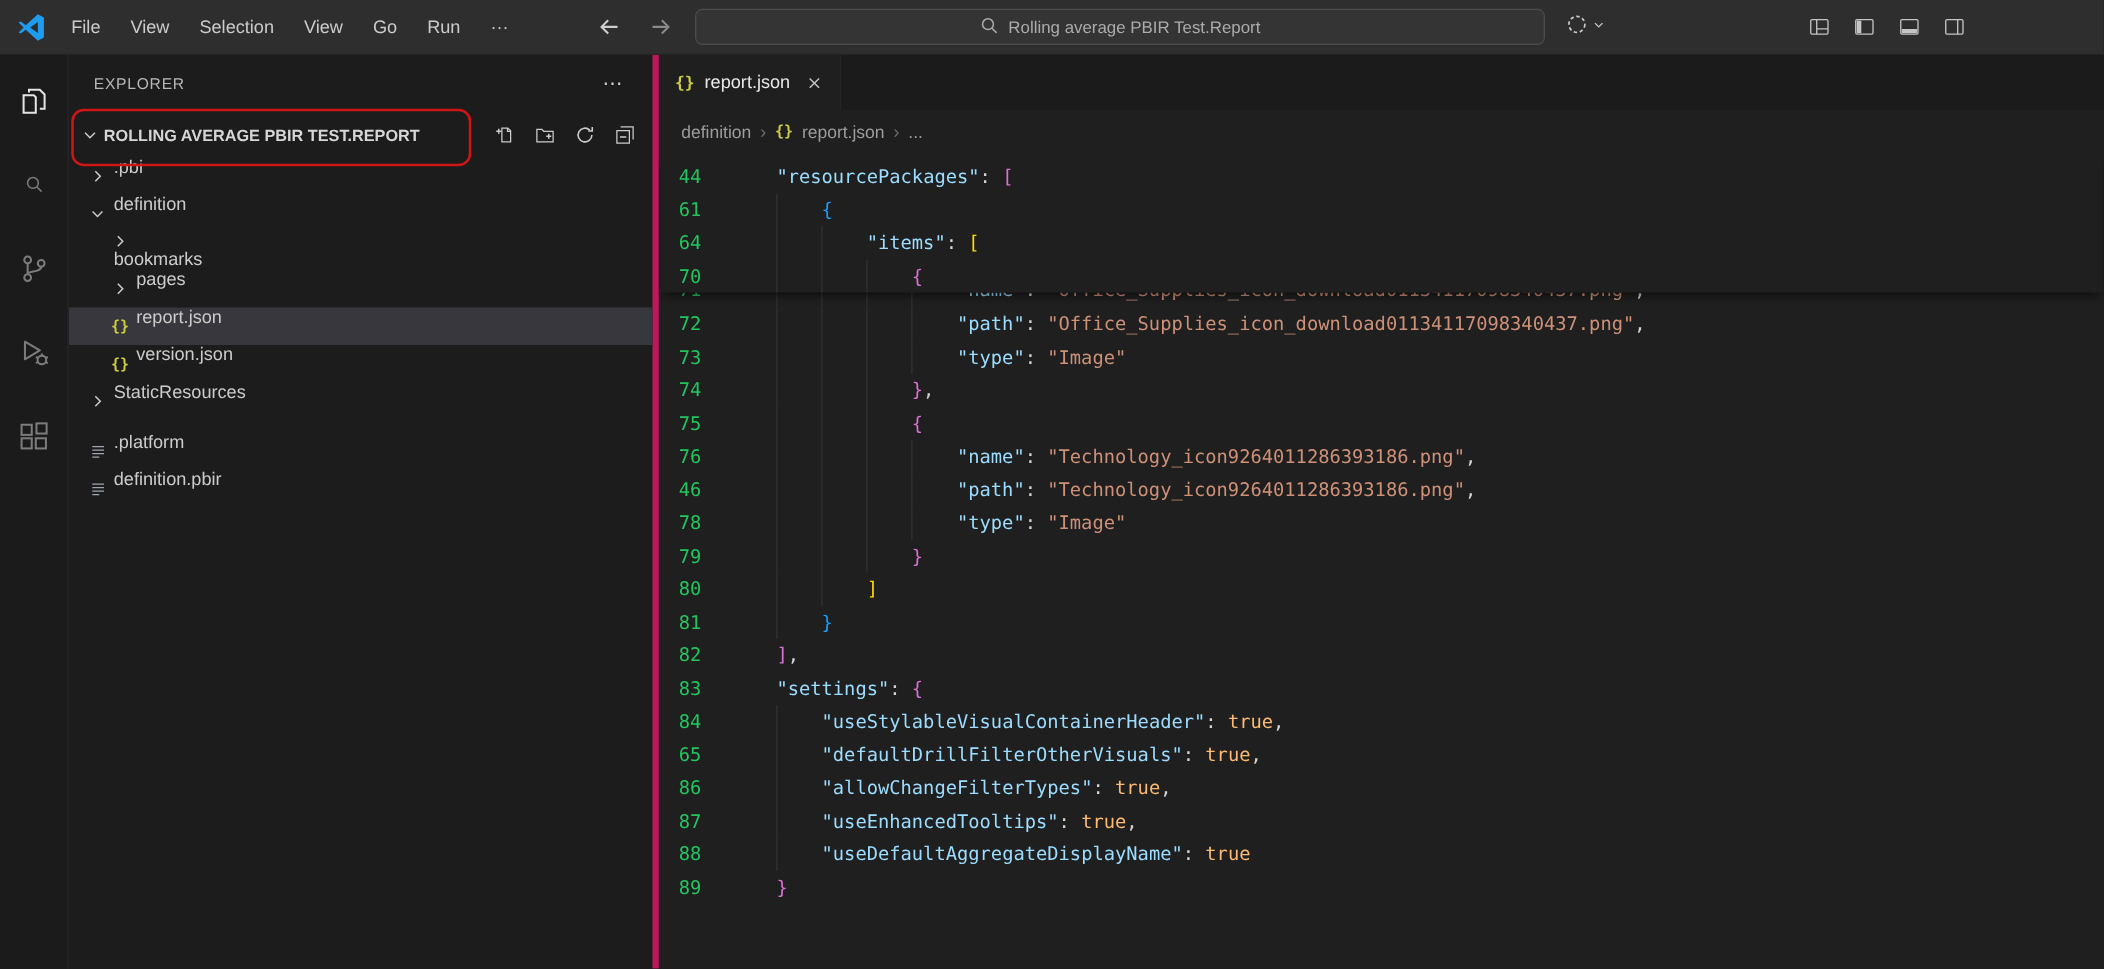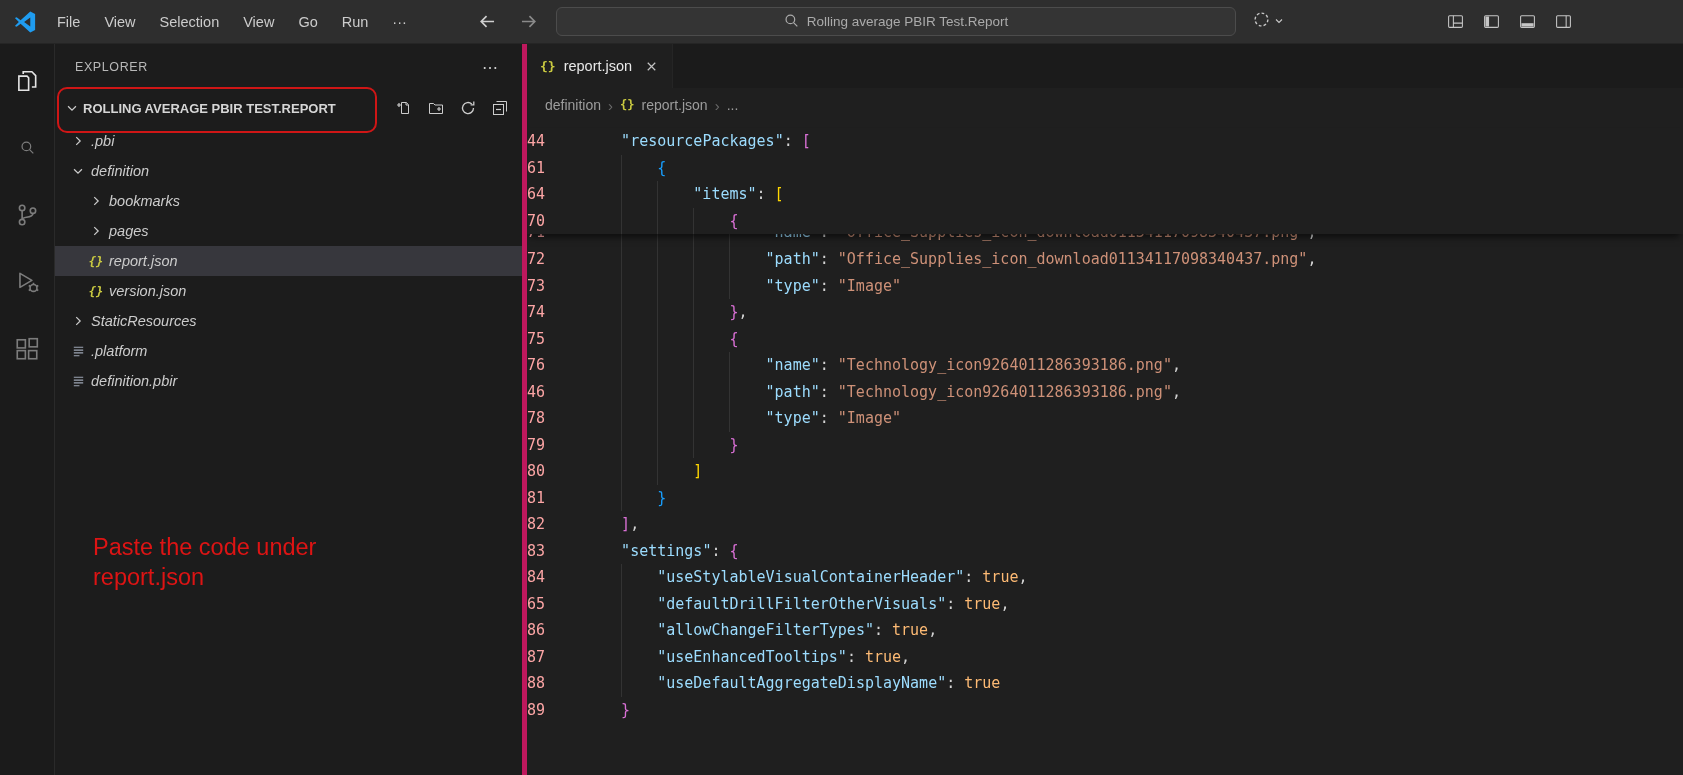--- a/index.html
+++ b/index.html
@@ -45,21 +45,21 @@
   .sidebar { width:472px; flex:none; background:#1c1c1c; border-right:5px solid #be185d; position:relative; overflow:hidden; }
   .sb-header { height:46px; display:flex; align-items:center; justify-content:space-between; padding:0 22px 0 20px; color:#b8b8b8; font-size:12.5px; letter-spacing:.6px; }
   .sb-more { font-size:16px; color:#cccccc; letter-spacing:2px; }
   .section-row { height:36px; display:flex; align-items:center; padding:0 14px 0 8px; font-weight:700; font-size:13px; color:#d6d6d6; }
   .section-label { white-space:nowrap; margin-left:2px; }
   .section-actions { margin-left:auto; display:flex; gap:16px; color:#cccccc; }
   .section-actions span { display:flex; align-items:center; }
   .chev { width:18px; display:inline-flex; justify-content:center; align-items:center; color:#cccccc; flex:none; }
   .chev.expanded svg { transform:rotate(90deg); }
   .tree { display:flex; flex-direction:column; }
-  .tree-row { height:30px; display:flex; align-items:center; font-size:14.5px; color:#cccccc; white-space:nowrap;font-style:italic; }
+  .tree-row { height:30px; display:flex; font-size:14.5px; color:#cccccc; white-space:nowrap; }
   .tree-row.selected { background:#37373d; }
   .tree-label { margin-left:4px; }
   .braces, .fic { width:18px; display:inline-flex; justify-content:center; align-items:center; flex:none; }
   .br { color:#cbcb41; font-family:"DejaVu Sans Mono", monospace; font-weight:bold; font-size:12px; }
 
   .red-box {
     position:absolute; top:43px; left:2px; width:320px; height:46px;
     border:2.5px solid #cf1616; border-radius:10px; pointer-events:none; z-index:5;
   }
   .red-note {
@@ -73,21 +73,21 @@
   .tab { display:flex; align-items:center; gap:8px; padding:0 13px; background:#1f1f1f; color:#e9e9e9; font-size:14.5px; border-right:1px solid #252525; }
   .tab .br { font-size:13px; }
   .tab-close { display:flex; align-items:center; color:#c3c3c3; margin-left:4px; }
   .breadcrumb { height:34px; flex:none; display:flex; align-items:center; padding-left:18px; gap:7px; color:#9d9d9d; font-size:14px; }
   .bc-sep { color:#6a6a6a; font-size:15px; }
   .bc-ic { display:flex; align-items:center; }
   .bc-item { white-space:nowrap; }
 
   .codewrap { flex:1; padding-top:6px; font-family:"DejaVu Sans Mono", monospace; font-size:15px; position:relative; overflow:hidden; }
   .code-line { display:flex; height:26.5px; line-height:26.5px; white-space:pre; }
-  .ln { flex:none; width:58px; color:#fca5a5; padding-right:24px; }
+  .ln { flex:none; width:58px; text-align:right; color:#22c55e; padding-right:24px; }
   .lc { display:flex; align-items:stretch; }
   .lc > span { white-space:pre; }
   .pad { display:inline-block; width:4ch; flex:none; }
   .ig  { display:inline-block; width:4ch; flex:none; box-shadow:inset 1px 0 0 rgba(255,255,255,.09); }
   .sticky { position:relative; z-index:3; background:#1f1f1f; box-shadow:0 6px 7px -3px rgba(0,0,0,.6); }
   .clipline { height:12px; overflow:hidden; position:relative; }
   .clipline .code-line { margin-top:-15px; }
 
   .tk-k { color:#9cdcfe; }
   .tk-s { color:#ce9178; }
@@ -263,21 +263,21 @@
             <span class="tree-label">.pbi</span>
           </div>
           <div class="tree-row" style="padding-left: 14px;">
             <span class="chev expanded">
               <svg viewBox="0 0 16 16" width="14" height="14" fill="none" stroke="currentColor" stroke-width="1.4">
                 <path d="M6 3.5L10.5 8 6 12.5"></path>
               </svg>
             </span>
             <span class="tree-label">definition</span>
           </div>
-          <div class="tree-row" style="padding-left: 32px;">
+          <div class="tree-row" style="padding-left: 32px; flex-direction: column;">
             <span class="chev">
               <svg viewBox="0 0 16 16" width="14" height="14" fill="none" stroke="currentColor" stroke-width="1.4">
                 <path d="M6 3.5L10.5 8 6 12.5"></path>
               </svg>
             </span>
             <span class="tree-label">bookmarks</span>
           </div>
           <div class="tree-row" style="padding-left: 32px;">
             <span class="chev">
               <svg viewBox="0 0 16 16" width="14" height="14" fill="none" stroke="currentColor" stroke-width="1.4">
@@ -298,40 +298,39 @@
             </span>
             <span class="tree-label">version.json</span>
           </div>
           <div class="tree-row" style="padding-left: 14px;">
             <span class="chev">
               <svg viewBox="0 0 16 16" width="14" height="14" fill="none" stroke="currentColor" stroke-width="1.4">
                 <path d="M6 3.5L10.5 8 6 12.5"></path>
               </svg>
             </span>
             <span class="tree-label">StaticResources</span>
+          </div>
+          <div class="tree-row" style="padding-left: 14px; margin-top: 10px;">
+            <span class="fic">
+              <svg viewBox="0 0 16 16" width="15" height="15" fill="none" stroke="#9da5b4" stroke-width="1.2">
+                <path d="M3 3.5h10M3 6.5h10M3 9.5h10M3 12.5h6"></path>
+              </svg>
+            </span>
+            <span class="tree-label">.platform</span>
           </div>
           <div class="tree-row" style="padding-left: 14px;">
             <span class="fic">
               <svg viewBox="0 0 16 16" width="15" height="15" fill="none" stroke="#9da5b4" stroke-width="1.2">
                 <path d="M3 3.5h10M3 6.5h10M3 9.5h10M3 12.5h6"></path>
               </svg>
             </span>
-            <span class="tree-label">.platform</span>
-          </div>
-          <div class="tree-row" style="padding-left: 14px;">
-            <span class="fic">
-              <svg viewBox="0 0 16 16" width="15" height="15" fill="none" stroke="#9da5b4" stroke-width="1.2">
-                <path d="M3 3.5h10M3 6.5h10M3 9.5h10M3 12.5h6"></path>
-              </svg>
-            </span>
             <span class="tree-label">definition.pbir</span>
           </div>
         </div>
       <div class="red-box"></div>
-      <div class="red-note">Paste the code under report.json</div>
     </aside>
 
     <section class="editor">
       <div class="tabbar">
         <div class="tab">
           <span id="tab-ic"><span class="br">{}</span></span>
           <span class="tab-label">report.json</span>
           <span class="tab-close" id="tab-x">
               <svg viewBox="0 0 16 16" width="15" height="15" fill="none" stroke="currentColor" stroke-width="1.3">
                 <path d="M4 4l8 8M12 4l-8 8"></path>

